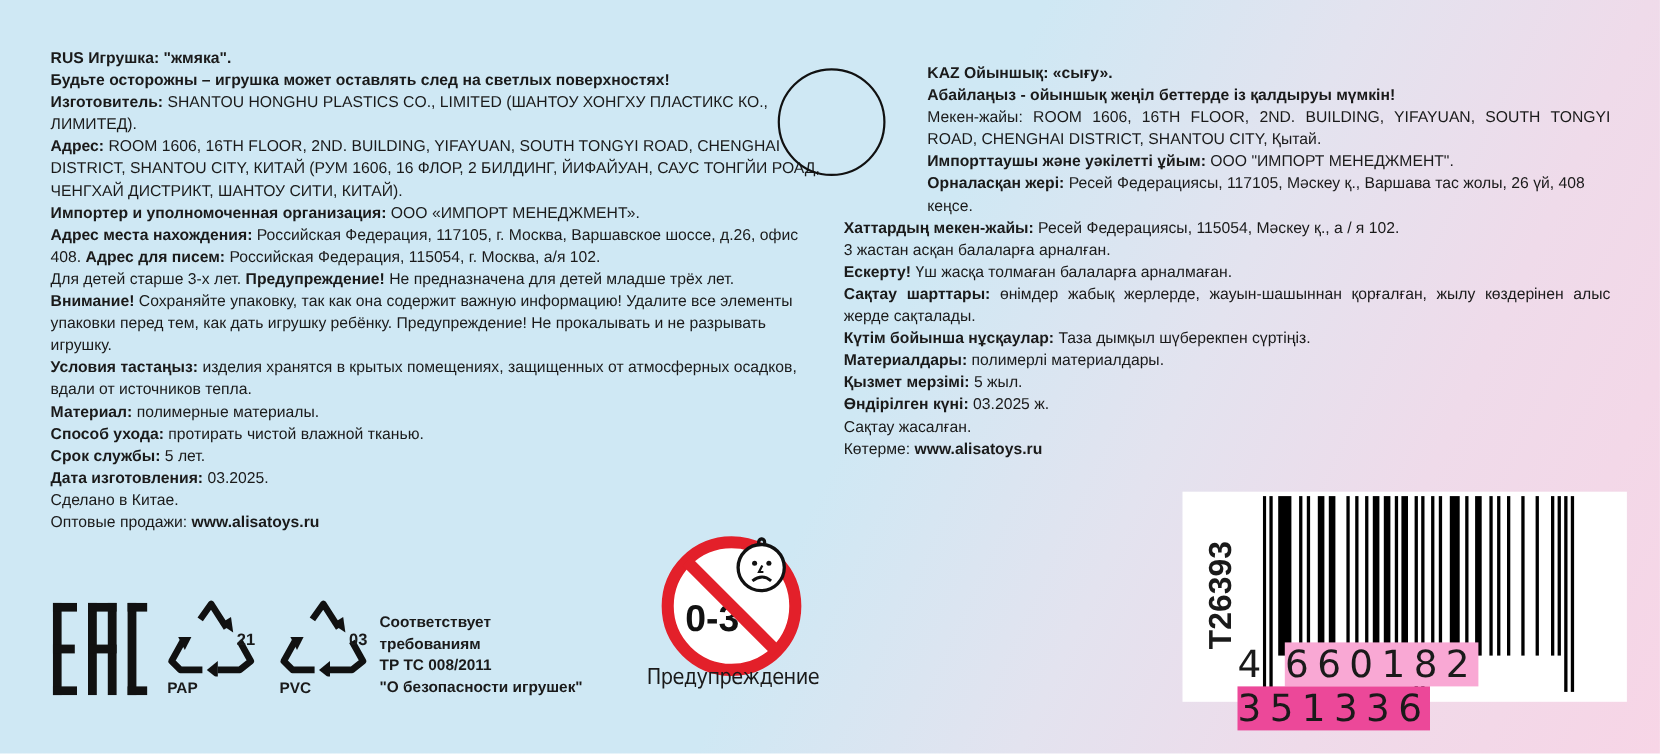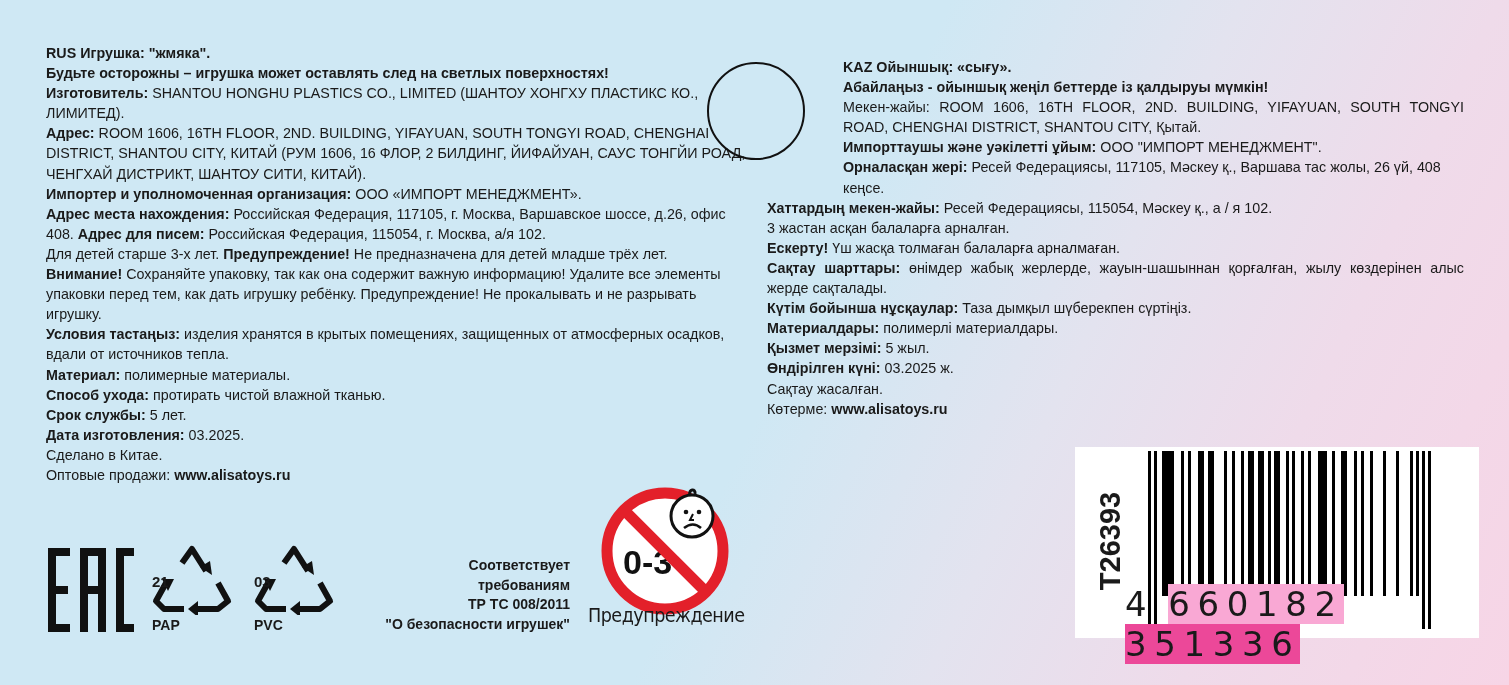--- a/index.html
+++ b/index.html
@@ -17,25 +17,25 @@
   #kaz { left: 767px; top: 57px; width: 697px; }
   .ind { padding-left: 76px; }
   #circle {
     position: absolute; left: 707px; top: 62px; width: 94px; height: 94px;
     border: 2px solid #111; border-radius: 50%;
   }
   #eac { position: absolute; left: 48px; top: 548px; }
   .recycle { position: absolute; top: 545px; width: 80px; height: 92px; }
   #rec21 { left: 152px; }
   #rec03 { left: 254px; }
-  .recycle .num { position: absolute; left: 0; width: 80px; top: 28px; text-align: left; font-weight: bold; font-size: 15px; }
+  .recycle .num { position: absolute; left: 0; width: 80px; top: 28px; text-align: right; font-weight: bold; font-size: 15px; }
   .recycle .lbl { position: absolute; left: 0; width: 80px; top: 72px; text-align: left; font-weight: bold; font-size: 14px; }
   #conform {
     position: absolute; left: 345px; top: 556px; width: 225px;
-    text-align: right; font-weight: bold; font-size: 14px; line-height: 19.5px;
+    text-align: left; font-weight: bold; font-size: 14px; line-height: 19.5px;
   }
   #warnsign { position: absolute; left: 600px; top: 486px; width: 130px; height: 130px; }
   #warnlabel {
     position: absolute; left: 588px; top: 603px; width: 180px; text-align: left;
     font-family: "DejaVu Sans", sans-serif; font-size: 20px; letter-spacing: -0.6px;
     transform: scaleX(0.88); transform-origin: left center;
   }
   #barcode-box {
     position: absolute; left: 1075px; top: 447px; width: 404px; height: 191px;
     background: #ffffff;

